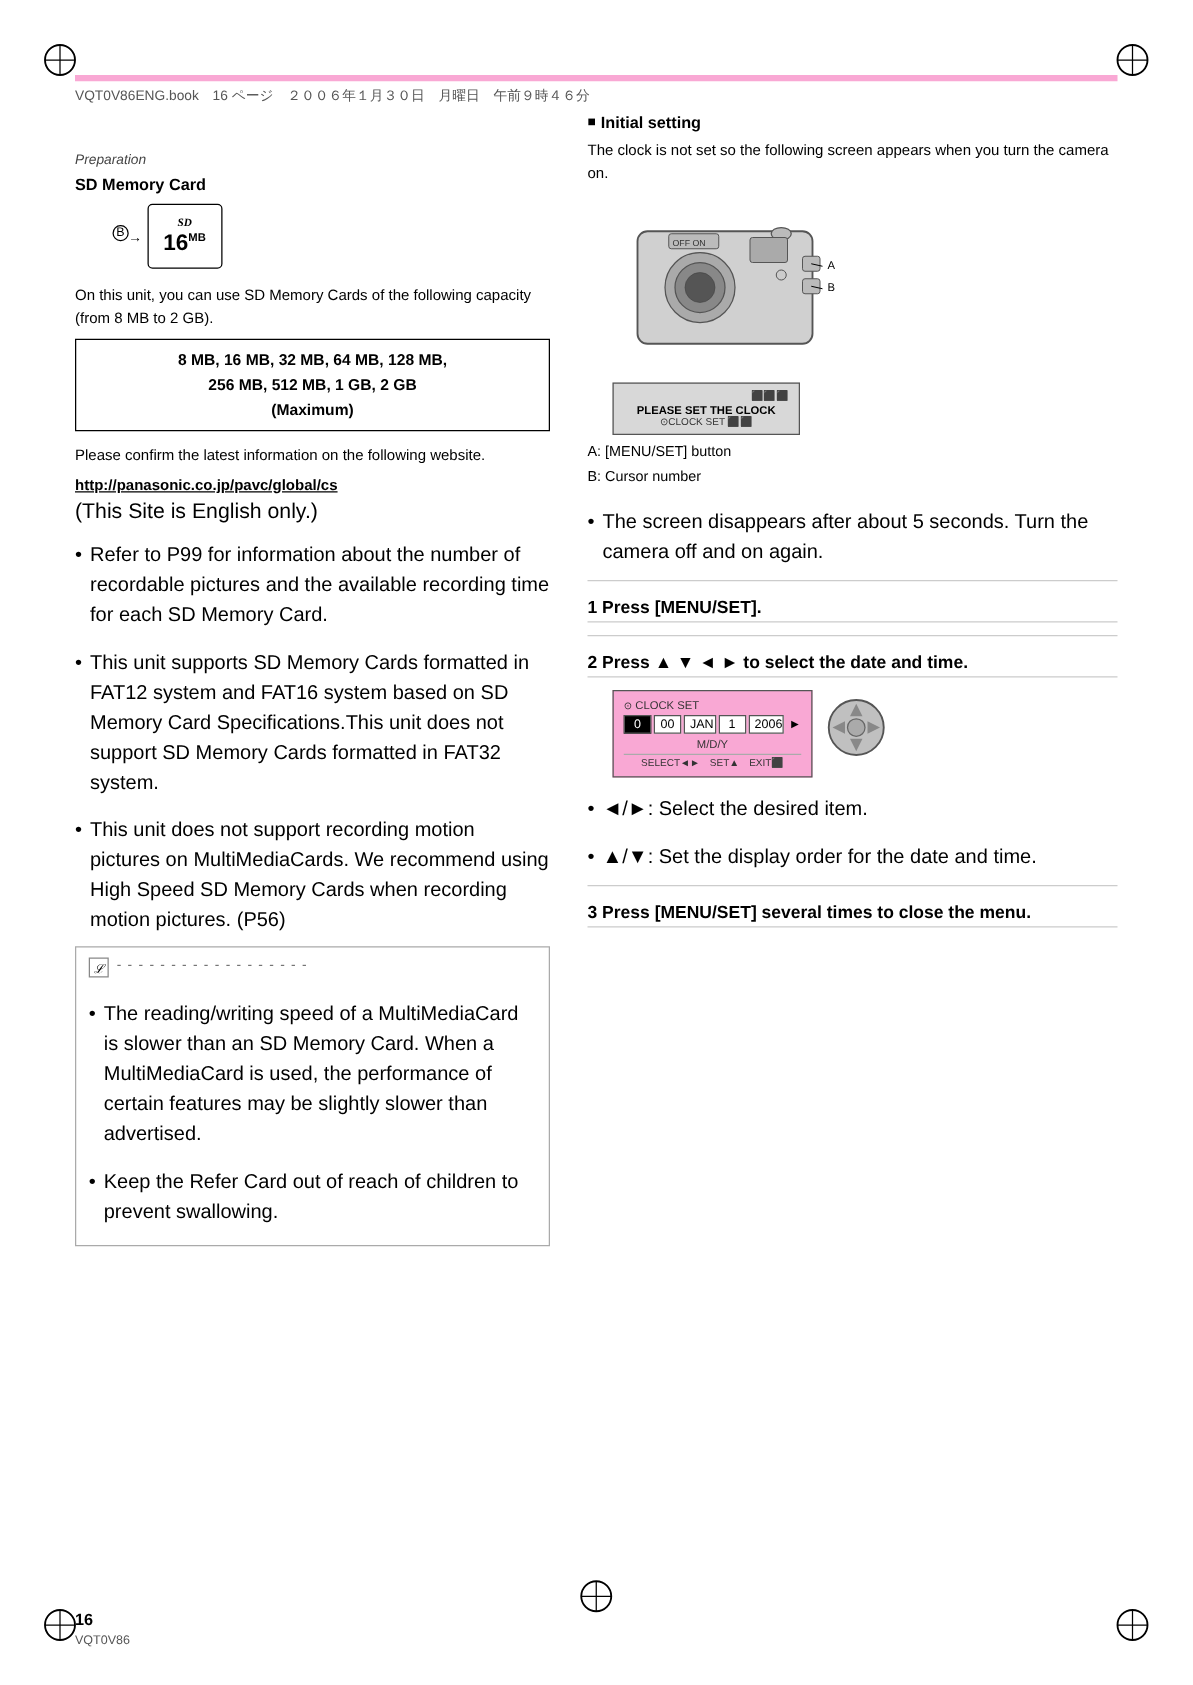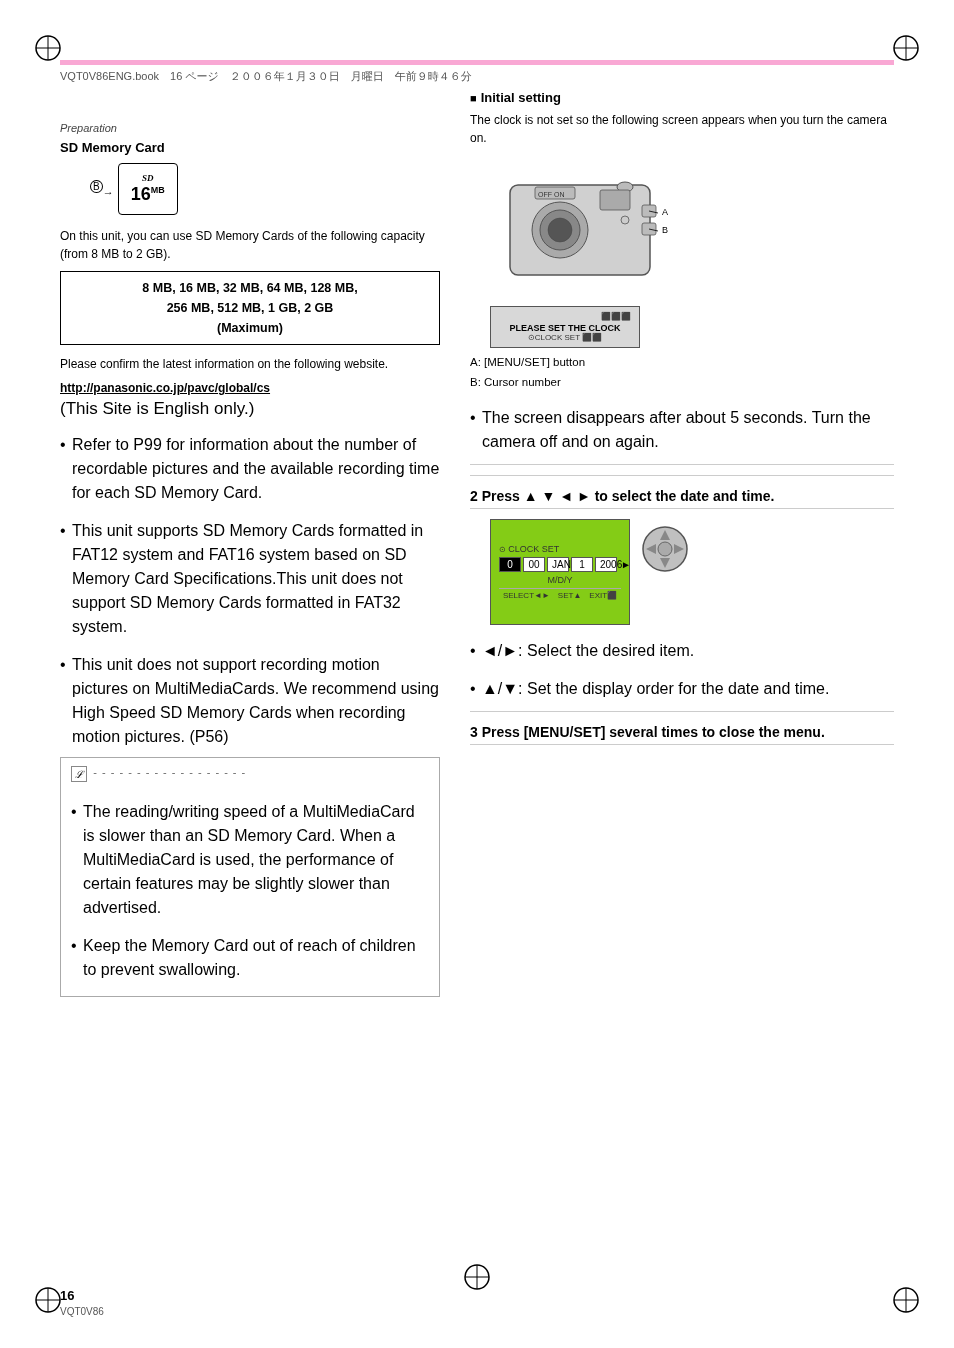--- a/index.html
+++ b/index.html
@@ -194,24 +194,24 @@
     }
 
     
     .clock-diagram {
       width: 200px;
       margin: 10px auto 10px 20px;
       position: relative;
     }
     .clock-screen {
       border: 1px solid #555;
-      background: #84cc16;
-      padding: 24px 8px;
+      background: #f9a8d4;
+      padding: 6px 8px;
       font-size: 10px;
-      width: 140px;
+      width: 160px;
     }
     .clock-screen-title {
       font-size: 9px;
       color: #333;
       margin-bottom: 3px;
     }
     .clock-row {
       display: flex;
       gap: 2px;
       align-items: center;
@@ -374,21 +374,21 @@
     <div class="bullet-item">Refer to P99 for information about the number of recordable pictures and the available recording time for each SD Memory Card.</div>
     <div class="bullet-item">This unit supports SD Memory Cards formatted in FAT12 system and FAT16 system based on SD Memory Card Specifications.This unit does not support SD Memory Cards formatted in FAT32 system.</div>
     <div class="bullet-item">This unit does not support recording motion pictures on MultiMediaCards. We recommend using High Speed SD Memory Cards when recording motion pictures. (P56)</div>
 
     <div class="note-box">
       <div style="display:flex;align-items:flex-start;gap:6px;margin-bottom:4px;">
         <span class="note-icon" style="font-size:10px;border:1px solid #888;padding:0 3px;font-style:italic;">ℒ</span>
         <span class="note-dashes">- - - - - - - - - - - - - - - - - -</span>
       </div>
       <div class="bullet-item">The reading/writing speed of a MultiMediaCard is slower than an SD Memory Card. When a MultiMediaCard is used, the performance of certain features may be slightly slower than advertised.</div>
-      <div class="bullet-item">Keep the Memory Card out of reach of children to prevent swallowing.</div>
+      <div class="bullet-item">Keep the Refer Card out of reach of children to prevent swallowing.</div>
     </div>
 
   </div>
 
   <div class="right-col">
 
 
     <div class="section-heading">Initial setting</div>
 
     <div class="body-text">The clock is not set so the following screen appears when you turn the camera on.</div>
@@ -427,20 +427,21 @@
       <div class="please-set-text">PLEASE SET THE CLOCK</div>
       <div class="please-set-sub">⊙CLOCK SET ⬛⬛</div>
     </div>
 
     <div class="label-row">A:  [MENU/SET] button</div>
     <div class="label-row">B:  Cursor number</div>
     <div class="bullet-item">The screen disappears after about 5 seconds. Turn the camera off and on again.</div>
 
     <hr class="divider">
 
+    <div class="step-header">1 Press [MENU/SET].</div>
 
     <hr class="divider">
 
     <div class="step-header">2 Press ▲  ▼  ◄  ► to select the date and time.</div>
 
     <div class="clock-diagram" style="position:relative;width:220px;">
       <div style="display:flex;align-items:flex-start;gap:10px;">
         <div class="clock-screen">
           <div class="clock-screen-title">
             <span style="font-size:8px;">⊙</span> <span>CLOCK SET</span>

